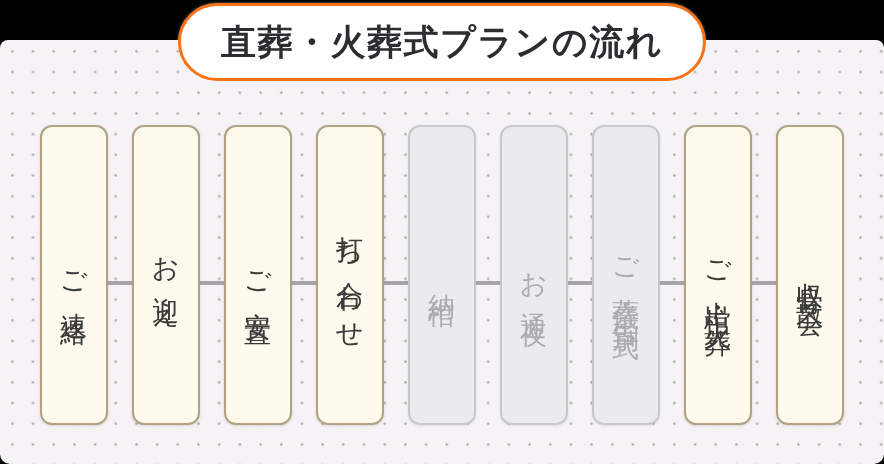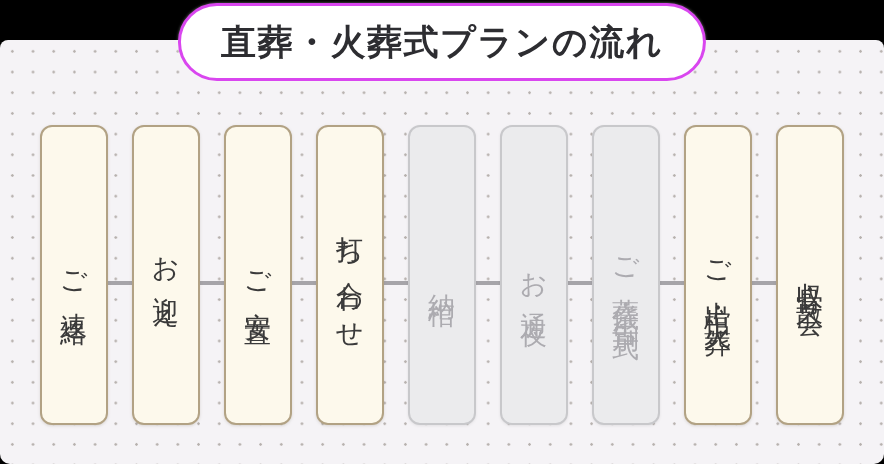--- a/index.html
+++ b/index.html
@@ -30,21 +30,21 @@
   .title-pill {
     position: absolute;
     top: 3px;
     left: 50%;
     transform: translateX(-50%);
     min-width: 520px;
     height: 78px;
     box-sizing: border-box;
     padding: 0 40px;
     background: #ffffff;
-    border: 3px solid #d946ef;
+    border: 3px solid #f97316;
     border-radius: 40px;
     display: flex;
     align-items: center;
     z-index: 5;
     box-shadow: 0 0 3px rgba(255,255,255,0.45);
   }
   .title-pill .title-text {
     font-size: 35px;
     font-weight: 600;
     letter-spacing: 1.5px;

